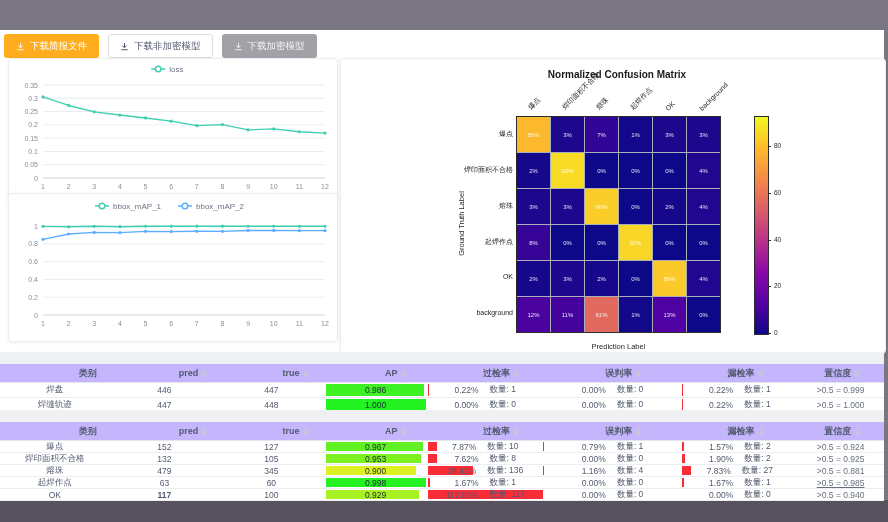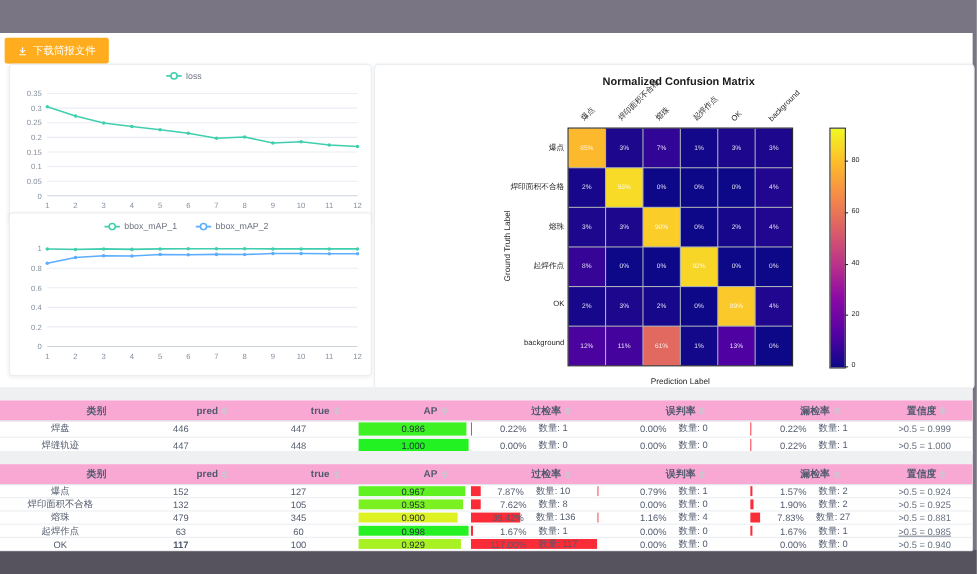--- a/index.html
+++ b/index.html
@@ -45,21 +45,21 @@
     background:linear-gradient(to top,#0d0887 0%,#5402a3 14%,#8b0aa5 29%,#b93289 43%,#db5c68 57%,#f48849 71%,#febc2a 86%,#f0f921 100%);}
   .cm-cbtick{position:absolute;font-size:6.5px;color:#262626;}
   .cm-cbmark{position:absolute;width:3px;height:1px;background:#2b2b2b;}
 
   
   .strip{position:absolute;left:0;width:884px;background:#eff0f2;}
 
   
   .tbl{position:absolute;left:0;width:884px;background:#fff;font-size:8.5px;}
   .trow{display:flex;align-items:stretch;border-bottom:1px solid #eceef2;}
-  .thead{background:#f9a8d4;border-bottom:1px solid #e3e6ea;font-weight:bold;color:#515a6e;padding-left:35px;}
+  .thead{background:#c4b5fd;border-bottom:1px solid #e3e6ea;font-weight:bold;color:#515a6e;padding-left:35px;}
   .tcell{display:flex;align-items:center;justify-content:center;gap:3px;overflow:hidden;position:relative;}
   .caret{display:inline-flex;flex-direction:column;gap:1px;}
   .caret i{display:block;width:0;height:0;border-left:3px solid transparent;border-right:3px solid transparent;}
   .caret .up{border-bottom:3.5px solid #c5c8ce;}
   .caret .down{border-top:3.5px solid #c5c8ce;}
   .ap-wrap{position:absolute;left:2px;right:2px;top:1px;bottom:1px;}
   .ap-bar{position:absolute;left:0;top:0;bottom:0;}
   .ap-text{position:absolute;left:0;right:0;top:0;bottom:0;display:flex;align-items:center;justify-content:center;color:#1f2a38;}
   .rate-bar{position:absolute;left:0;top:1px;bottom:1px;background:#fa2c37;}
   .rate-text{position:relative;display:flex;gap:11px;align-items:center;justify-content:center;width:100%;}
@@ -74,20 +74,36 @@
 
 <div class="content">
   <div class="toolbar">
     <div class="btn btn-orange">
       <span>
           <svg width="9" height="9" viewBox="0 0 10 10">
             <path d="M5 1v5M2.6 3.9L5 6.4l2.4-2.5M1.5 8.6h7" stroke="currentColor" stroke-width="1.1" fill="none"></path>
           </svg>
         </span>
       <span>下载简报文件</span>
+    </div>
+    <div class="btn btn-white">
+      <span>
+          <svg width="9" height="9" viewBox="0 0 10 10">
+            <path d="M5 1v5M2.6 3.9L5 6.4l2.4-2.5M1.5 8.6h7" stroke="currentColor" stroke-width="1.1" fill="none"></path>
+          </svg>
+        </span>
+      <span>下载非加密模型</span>
+    </div>
+    <div class="btn btn-gray">
+      <span>
+          <svg width="9" height="9" viewBox="0 0 10 10">
+            <path d="M5 1v5M2.6 3.9L5 6.4l2.4-2.5M1.5 8.6h7" stroke="currentColor" stroke-width="1.1" fill="none"></path>
+          </svg>
+        </span>
+      <span>下载加密模型</span>
     </div>
   </div>
 
   <div class="card card-loss">
     <svg id="chart-loss" width="326" height="141">
         <line x1="34" y1="119" x2="316" y2="119" stroke="#cdd3db" stroke-width="1"></line>
         <text x="29" y="121.5" text-anchor="end" font-size="7" fill="#86909c">0</text>
         <line x1="34" y1="105.71428571428571" x2="316" y2="105.71428571428571" stroke="#e9edf3" stroke-width="1"></line>
         <text x="29" y="108.21428571428571" text-anchor="end" font-size="7" fill="#86909c">0.05</text>
         <line x1="34" y1="92.42857142857142" x2="316" y2="92.42857142857142" stroke="#e9edf3" stroke-width="1"></line>

